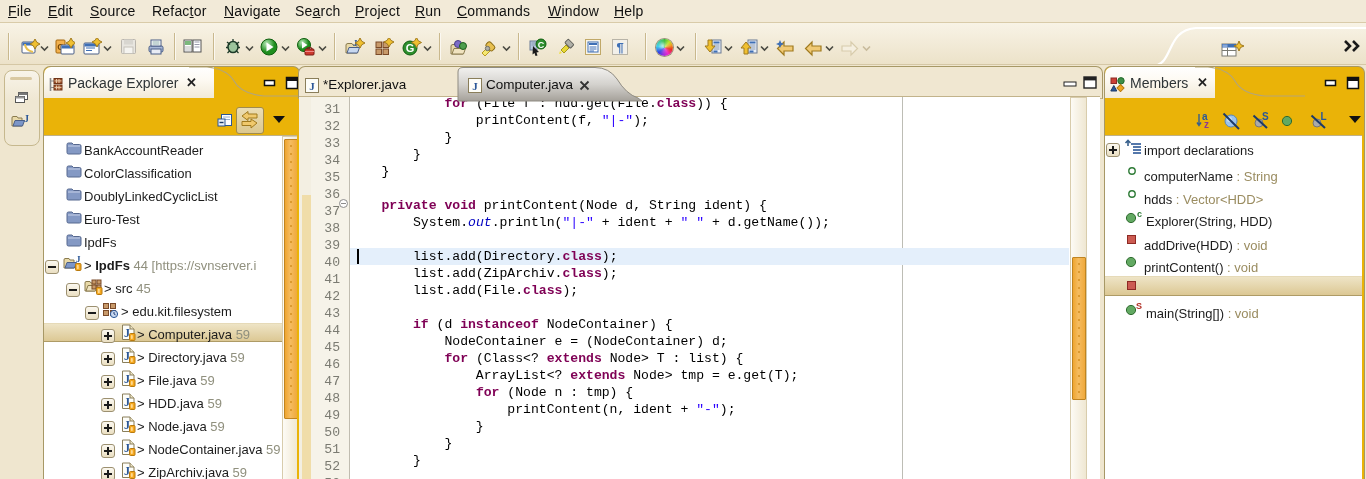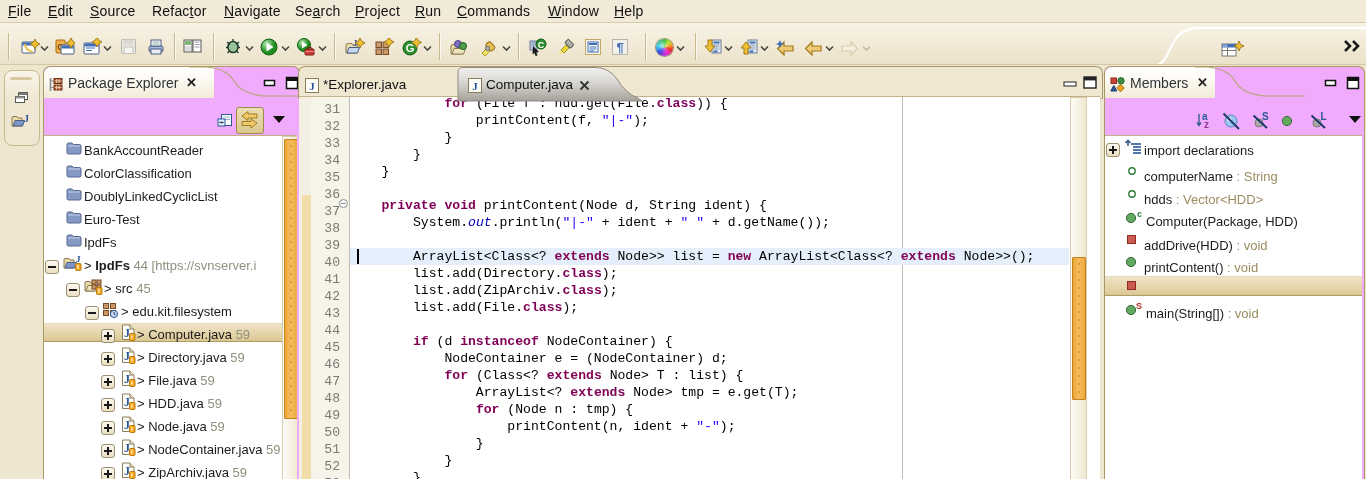--- a/index.html
+++ b/index.html
@@ -11,21 +11,21 @@
            border-bottom:1px solid #D9CBA9;}
   #menubar .mi{position:absolute;top:3px;font-size:14px;letter-spacing:0.2px;color:#101010;}
   
   #toolbar{left:0;top:23px;width:1366px;height:41px;
            background:linear-gradient(#F8F3E6,#ECE2C9);
            border-bottom:1px solid #D5C7A5;}
   .tsep{position:absolute;top:10px;width:1px;height:27px;background:#C9B88D;
         box-shadow:1px 0 0 #FBF8F1;}
   
   .panel{position:absolute;border:1px solid #A79866;border-bottom:none;
-         border-radius:7px 7px 0 0;background:#f0abfc;}
+         border-radius:7px 7px 0 0;background:#eab308;}
   .ptgrad{position:absolute;left:0;top:0;height:31px;
           background:linear-gradient(180deg,#FFFFFF,#FDFAF3 40%,#F2EAD8 100%);
           border-radius:7px 0 0 0;}
   .ptext{position:absolute;top:8px;font-size:14px;color:#2e3436;}
   .pclose{position:absolute;top:8px;font-size:13px;color:#222;font-weight:bold;}
   .minmax{position:absolute;top:10px;}
   .content{position:absolute;background:#fff;border-top:1px solid #BFB188;}
   
   .trow{position:absolute;height:23px;font-size:13px;color:#1c1c1c;white-space:nowrap;}
   .trow .lbl{position:absolute;top:3px;}
@@ -561,21 +561,20 @@
     <div id="code">
       <div>            <span class="kw">for</span> (File f : hdd.get(File.<span class="kw">class</span>)) {</div>
 <div>                printContent(f, <span class="str">"|-"</span>);</div>
 <div>            }</div>
 <div>        }</div>
 <div>    }</div>
 <div></div>
 <div>    <span class="kw">private</span> <span class="kw">void</span> printContent(Node d, String ident) {</div>
 <div>        System.<span class="it">out</span>.println(<span class="str">"|-"</span> + ident + <span class="str">" "</span> + d.getName());</div>
 <div></div>
-<div>        ArrayList&lt;Class&lt;? <span class="kw">extends</span> Node&gt;&gt; list = <span class="kw">new</span> ArrayList&lt;Class&lt;? <span class="kw">extends</span> Node&gt;&gt;();</div>
 <div>        list.add(Directory.<span class="kw">class</span>);</div>
 <div>        list.add(ZipArchiv.<span class="kw">class</span>);</div>
 <div>        list.add(File.<span class="kw">class</span>);</div>
 <div></div>
 <div>        <span class="kw">if</span> (d <span class="kw">instanceof</span> NodeContainer) {</div>
 <div>            NodeContainer e = (NodeContainer) d;</div>
 <div>            <span class="kw">for</span> (Class&lt;? <span class="kw">extends</span> Node&gt; T : list) {</div>
 <div>                ArrayList&lt;? <span class="kw">extends</span> Node&gt; tmp = e.get(T);</div>
 <div>                <span class="kw">for</span> (Node n : tmp) {</div>
 <div>                    printContent(n, ident + <span class="str">"-"</span>);</div>
@@ -687,21 +686,21 @@
           </svg><span class="lbl" style="left:30px">import declarations</span></div>
       <div class="mrow" style="left:19px;top:25px"><svg width="20" height="17" style="margin-top:3px">
             <circle cx="8" cy="7" r="3.2" fill="#fff" stroke="#2E7B36" stroke-width="1.4"></circle>
           </svg><span class="lbl" style="left:30px">computerName <span class="olive">: String</span></span></div>
       <div class="mrow" style="left:19px;top:48px"><svg width="20" height="17" style="margin-top:3px">
             <circle cx="8" cy="7" r="3.2" fill="#fff" stroke="#2E7B36" stroke-width="1.4"></circle>
           </svg><span class="lbl" style="left:30px">hdds <span class="olive">: Vector&lt;HDD&gt;</span></span></div>
       <div class="mrow" style="left:19px;top:71px"><svg width="22" height="17" style="margin-top:2px">
             <circle cx="7" cy="9" r="4.6" fill="#62A962" stroke="#2F6B2F"></circle>
             <text x="13" y="8" font-size="9" font-weight="bold" fill="#2E7B36" font-family="Liberation Sans">c</text>
-          </svg><span class="lbl" style="left:30px">Computer(Package, HDD)</span></div>
+          </svg><span class="lbl" style="left:30px">Explorer(String, HDD)</span></div>
       <div class="mrow" style="left:19px;top:94px"><svg width="20" height="17" style="margin-top:3px">
             <rect x="3.5" y="2.5" width="8" height="8" fill="#CC5B52" stroke="#8E2A24"></rect>
           </svg><span class="lbl" style="left:30px">addDrive(HDD) <span class="olive">: void</span></span></div>
       <div class="mrow" style="left:19px;top:117px"><svg width="20" height="17" style="margin-top:2px">
             <circle cx="7" cy="7" r="4.6" fill="#62A962" stroke="#2F6B2F"></circle>
           </svg><span class="lbl" style="left:30px">printContent() <span class="olive">: void</span></span></div>
       <div class="mrow" style="left:19px;top:140px"><svg width="20" height="17" style="margin-top:3px">
             <rect x="3.5" y="2.5" width="8" height="8" fill="#CC5B52" stroke="#8E2A24"></rect>
           </svg></div>
       <div class="mrow" style="left:19px;top:163px"><svg width="22" height="17" style="margin-top:2px">

